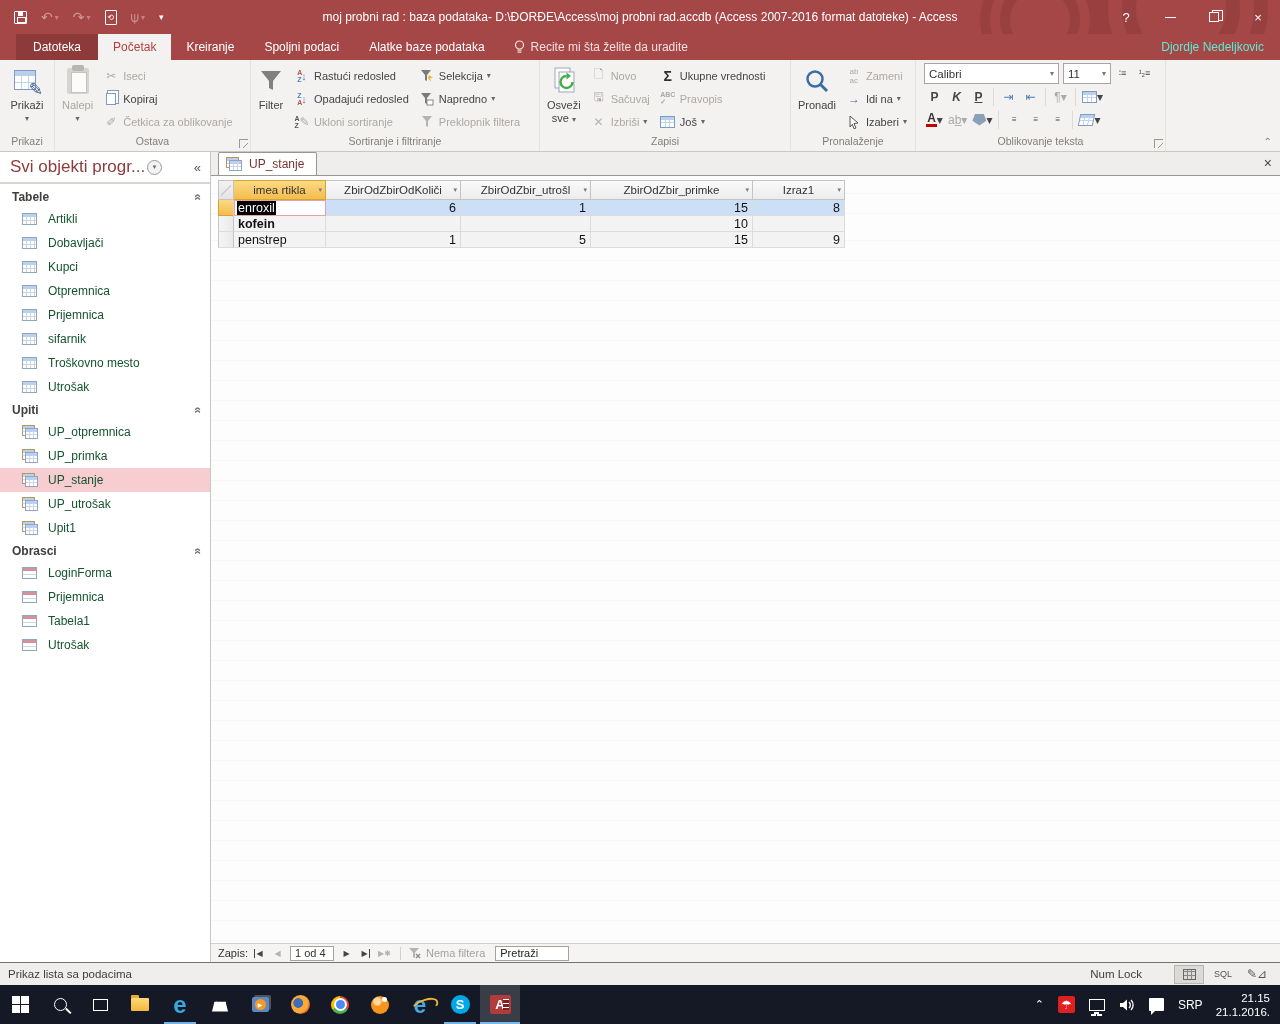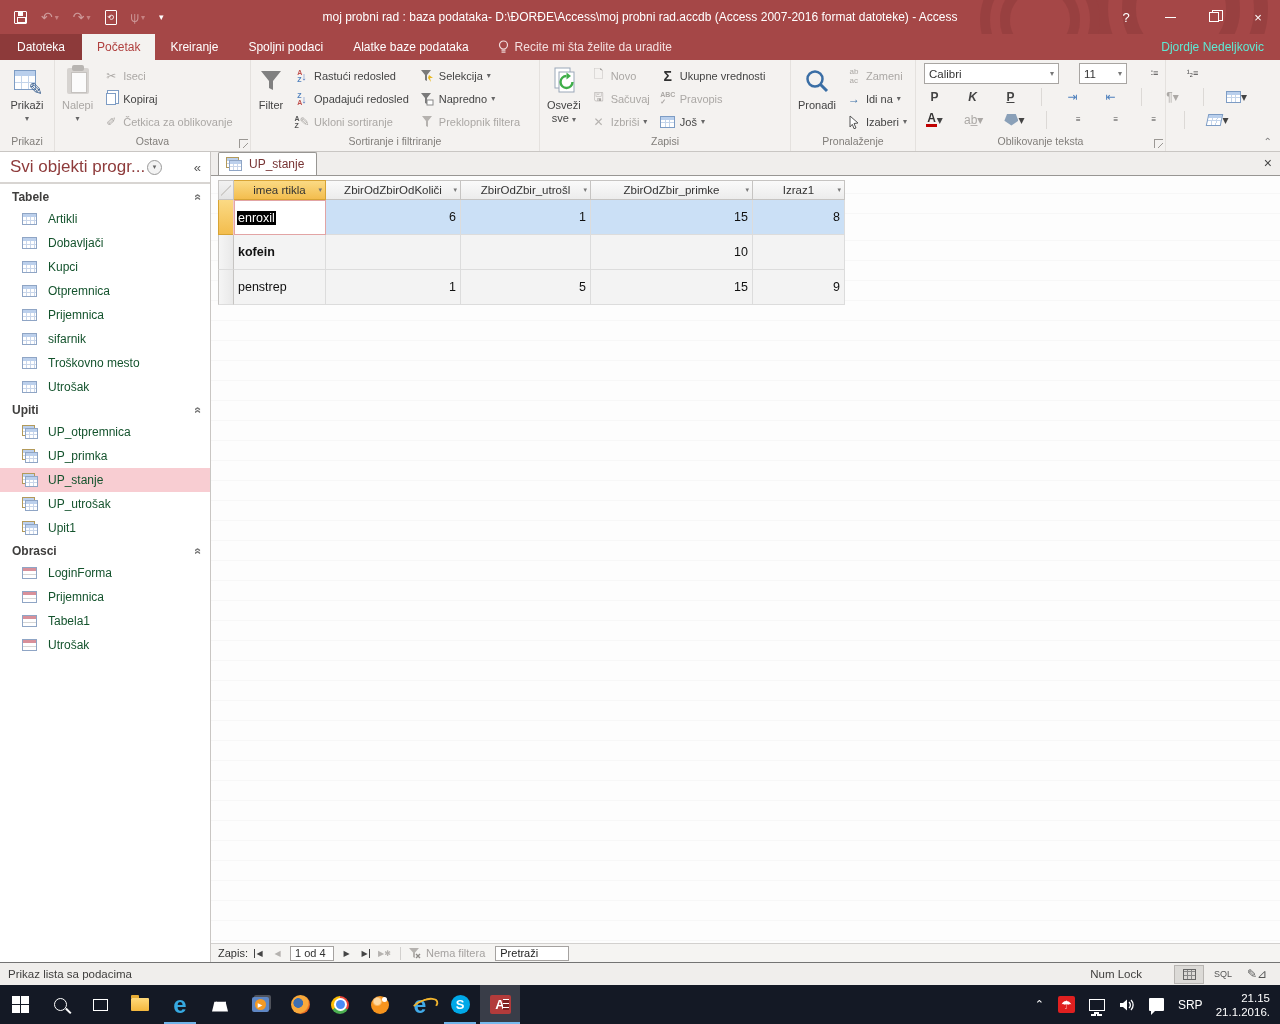--- a/index.html
+++ b/index.html
@@ -20,21 +20,21 @@
   .disk::after{content:"";position:absolute;left:2px;bottom:0;width:7px;height:4px;border:1px solid #fff;}
   .pagei{width:12px;height:15px;border:1.2px solid #fff;border-radius:1px;position:relative;font-size:8px;line-height:14px;text-align:center;}
   .title-text{position:absolute;left:0;right:0;text-align:center;font-size:12px;color:#fff;z-index:1;white-space:nowrap;}
   .win-controls{margin-left:auto;display:flex;z-index:3;height:34px;align-items:stretch;}
   .wc{width:44px;display:flex;align-items:center;justify-content:center;font-size:13px;color:#fff;}
   .restore-g{width:10px;height:10px;border:1px solid #fff;position:relative;background:#a54747;}
   .restore-g::before{content:"";position:absolute;left:2px;top:-3px;width:9px;height:9px;border:1px solid #fff;z-index:-1;}
   .min-g{width:11px;height:1px;background:#fff;display:block;}
 
   
-  .tabrow{height:26px;background:#a54747;display:flex;align-items:stretch;color:#fff;font-size:12px;flex:none;position:relative;}
+  .tabrow{height:26px;background:#a54747;display:flex;align-items:stretch;color:#fff;font-size:12px;flex:none;position:relative;padding-left:16px;}
   .rtab{padding:0 15px;display:flex;align-items:center;cursor:default;}
   .rtab.file{background:#8d3a3a;padding:0 17px;}
   .rtab.active{background:#f4f2f0;color:#b0403f;}
   .tellme{display:flex;align-items:center;gap:6px;padding:0 14px;color:#f3dede;}
   .tellme svg{flex:none;}
   .tb-user{margin-left:auto;padding-right:16px;display:flex;align-items:center;font-size:12px;color:#5eead4;}
 
   
   .ribbon{height:92px;background:#f4f2f0;border-bottom:1px solid #c9c6c3;display:flex;flex:none;font-size:11px;color:#444;}
   .rgroup{display:flex;flex-direction:column;border-right:1px solid #e4e1de;position:relative;flex:none;}
@@ -56,21 +56,21 @@
   .grid-ic{width:15px;height:12px;border:1px solid #7d9cc4;background:#fff;background-image:linear-gradient(#b9cfec 0 3px,rgba(0,0,0,0) 3px),repeating-linear-gradient(90deg,rgba(0,0,0,0) 0 3.6px,#c3d4ea 3.6px 4.6px),repeating-linear-gradient(0deg,rgba(0,0,0,0) 0 3.6px,#c3d4ea 3.6px 4.6px);}
   .viewic{position:relative;width:26px;height:26px;}
   .viewic .vg{position:absolute;left:0;top:2px;width:22px;height:20px;border:1px solid #7d9cc4;background:#fff;background-image:linear-gradient(#b9cfec 0 5px,rgba(0,0,0,0) 5px),repeating-linear-gradient(90deg,rgba(0,0,0,0) 0 6px,#c3d4ea 6px 7px),repeating-linear-gradient(0deg,rgba(0,0,0,0) 0 6px,#c3d4ea 6px 7px);}
   .viewic .pen{position:absolute;right:-3px;bottom:-2px;font-size:17px;color:#355b8c;transform:rotate(0deg);}
   .clipb{width:22px;height:26px;background:#d6d3d0;border-radius:2px;position:relative;}
   .clipb::before{content:"";position:absolute;left:5px;top:-3px;width:12px;height:6px;background:#b8b5b2;border-radius:2px;}
   .clipb::after{content:"";position:absolute;left:4px;top:4px;width:14px;height:19px;background:#fbfbfb;border:1px solid #c5c2bf;}
   .combo{border:1px solid #a8a5a2;background:#fff;height:21px;display:flex;align-items:center;padding:0 4px;font-size:11.5px;color:#333;}
   .combo .dd{margin-left:auto;font-size:8px;color:#777;padding-left:6px;}
   .fmt-btn{min-width:21px;height:21px;display:flex;align-items:center;justify-content:center;font-size:12px;color:#444;padding:0 2px;}
-  .fmt-row{display:flex;align-items:center;gap:17px;}
+  .fmt-row{display:flex;align-items:center;gap:1px;}
   .vsep{width:1px;height:18px;background:#dcd9d6;margin:0 3px;}
   .dis-t{color:#aba8a5 !important;}
   .ribbon-collapse{position:absolute;right:8px;bottom:4px;font-size:10px;color:#777;}
   .fc-A{font-weight:bold;color:#333;border-bottom:3px solid #c00000;line-height:12px;padding:0 1px;}
   .fillic{width:14px;height:12px;background:#8aa0b8;clip-path:polygon(20% 0,80% 0,100% 60%,50% 100%,0 60%);}
 
   
   .workarea{flex:1;display:flex;min-height:0;background:#f0eeec;}
   .navpane{width:211px;background:#fff;border-right:1px solid #c9c6c3;display:flex;flex-direction:column;flex:none;}
   .nav-title{height:32px;display:flex;align-items:center;padding:0 6px 0 10px;border-bottom:2px solid #d8d5d2;flex:none;}
@@ -96,21 +96,21 @@
 
   .sheetwrap{flex:1;background:#fdfdfd;position:relative;overflow:hidden;background-image:repeating-linear-gradient(rgba(0,0,0,0) 0 19px,rgba(0,0,0,0.025) 19px 20px);background-position:0 45px;}
   .sheet{position:absolute;left:7px;top:4px;}
   .shead{display:flex;}
   .hcell{height:20px;border-right:1px solid #c6c4c2;border-top:1px solid #c6c4c2;border-bottom:1px solid #c6c4c2;background:linear-gradient(#fafafa,#ececec);display:flex;align-items:center;justify-content:center;font-size:11.5px;color:#333;position:relative;white-space:nowrap;overflow:hidden;}
   .hcell .hdd{position:absolute;right:3px;font-size:7px;color:#777;}
   .hcell.corner{background:linear-gradient(#f2f2f2,#e4e4e4);border-left:1px solid #c6c4c2;}
   .hcell.corner::after{content:"";position:absolute;left:2px;top:2px;width:10px;height:14px;background:linear-gradient(135deg,transparent 47%,#cfcdca 47%,#cfcdca 55%,transparent 55%);}
   .hcell.current{background:linear-gradient(#fbda84,#f3bd4e);border-color:#d7a334;}
   .srow{display:flex;}
-  .scell{height:35px;border-right:1px solid #dcdcdc;border-bottom:1px solid #dcdcdc;font-size:12.5px;color:#111;display:flex;align-items:center;padding:0 4px;background:#fff;white-space:nowrap;overflow:hidden;}
+  .scell{height:16px;border-right:1px solid #dcdcdc;border-bottom:1px solid #dcdcdc;font-size:12.5px;color:#111;display:flex;align-items:center;padding:0 4px;background:#fff;white-space:nowrap;overflow:hidden;}
   .srow.alt .scell{background:#f3f3f3;}
   .scell.num{justify-content:flex-end;}
   .scell.sel{background:#cbe0f6 !important;}
   .scell.selector{border-left:1px solid #c6c4c2;background:linear-gradient(90deg,#f5f5f5,#e9e9e9) !important;border-right:1px solid #c6c4c2;padding:0;}
   .srow.cursel .scell.selector{background:linear-gradient(#fbda84,#f3bd4e) !important;border-color:#d7a334;}
   .scell.editcell{background:#fff !important;border:1px solid #e2a4a4;outline:1px solid #f0caca;padding:0 2px;}
   .scell.editcell .hl{background:#000;color:#fff;padding:0 1px;font-size:12.5px;}
 
   .recordnav{height:19px;background:#f5f4f2;border-top:1px solid #d2d0ce;display:flex;align-items:center;padding-left:7px;font-size:11px;color:#333;flex:none;gap:2px;}
   .rn-btn{width:17px;height:15px;display:flex;align-items:center;justify-content:center;font-size:8px;color:#444;}

